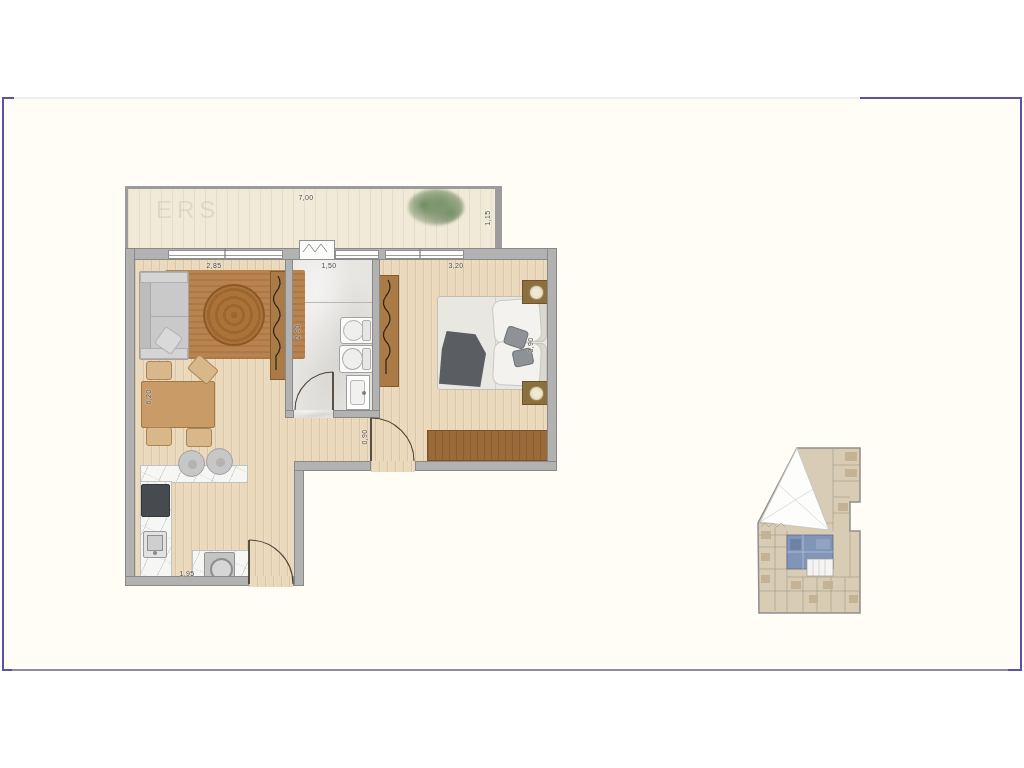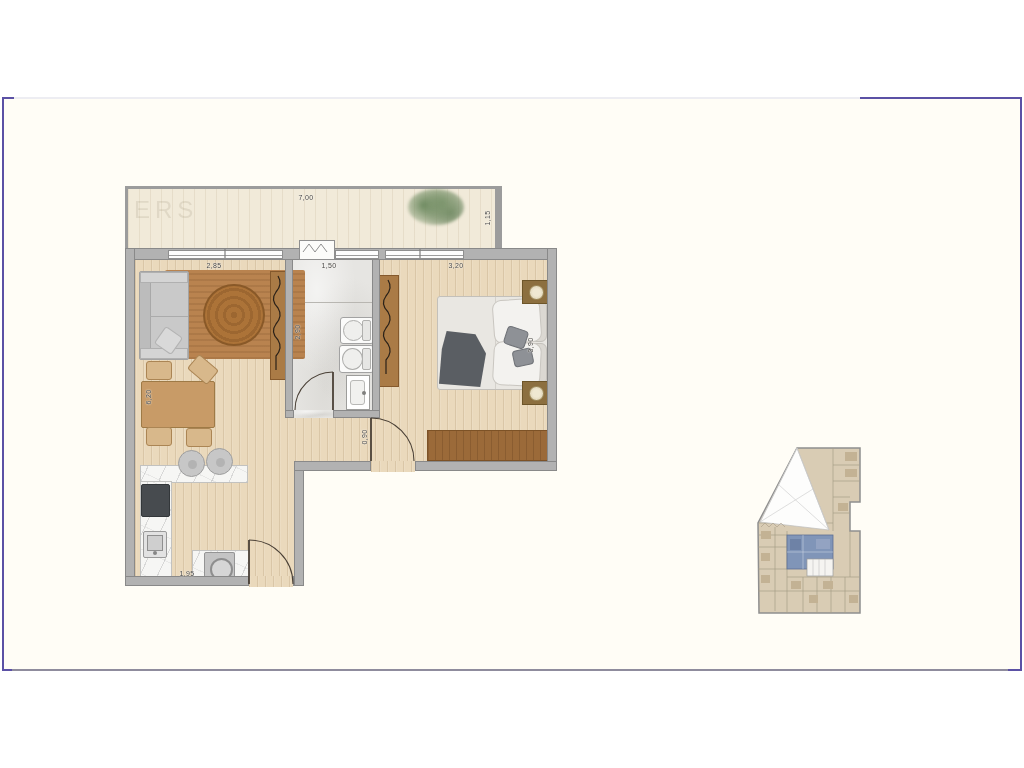--- a/index.html
+++ b/index.html
@@ -71,21 +71,21 @@
   .fixture .tank{position:absolute;right:2px;top:2px;bottom:2px;width:7px;background:#e6e6e4;border:1px solid #b0b0ae;border-radius:2px;}
   .vanity{background:#ffffff;border:1px solid #9d9d9b;}
   .vanity .basin{position:absolute;left:3px;top:4px;width:13px;bottom:4px;background:#f1f1ef;border:1px solid #b8b8b6;border-radius:3px;}
   .vanity .tap{position:absolute;right:3px;top:50%;width:4px;height:4px;margin-top:-2px;border-radius:50%;background:#7f7f7d;}
   .divider{background:#b8b6b1;}
   .ac{background:#fcfcfa;border:1px solid #8f8f8f;}
   .plant{border-radius:50%;filter:blur(1.4px);
         background:radial-gradient(circle at 28% 45%,rgba(105,135,92,.95),rgba(105,135,92,0) 58%),
                    radial-gradient(circle at 62% 38%,rgba(128,152,112,.9),rgba(128,152,112,0) 60%),
                    radial-gradient(circle at 75% 65%,rgba(88,118,78,.85),rgba(88,118,78,0) 62%);}
-  .watermark{position:absolute;font-weight:normal;font-size:24px;letter-spacing:5px;color:rgba(150,138,112,.18);}
+  .watermark{position:absolute;font-weight:normal;font-size:24px;letter-spacing:5px;color:rgba(150,138,112,.18);margin-left:22px;}
   svg{position:absolute;overflow:visible;}
 </style>
 </head>
 <body>
 
 <div id="stage">
 
   <div class="frame"></div>
   <div class="frame-top-soft"></div>
   <div class="frame-bottom-soft"></div>

